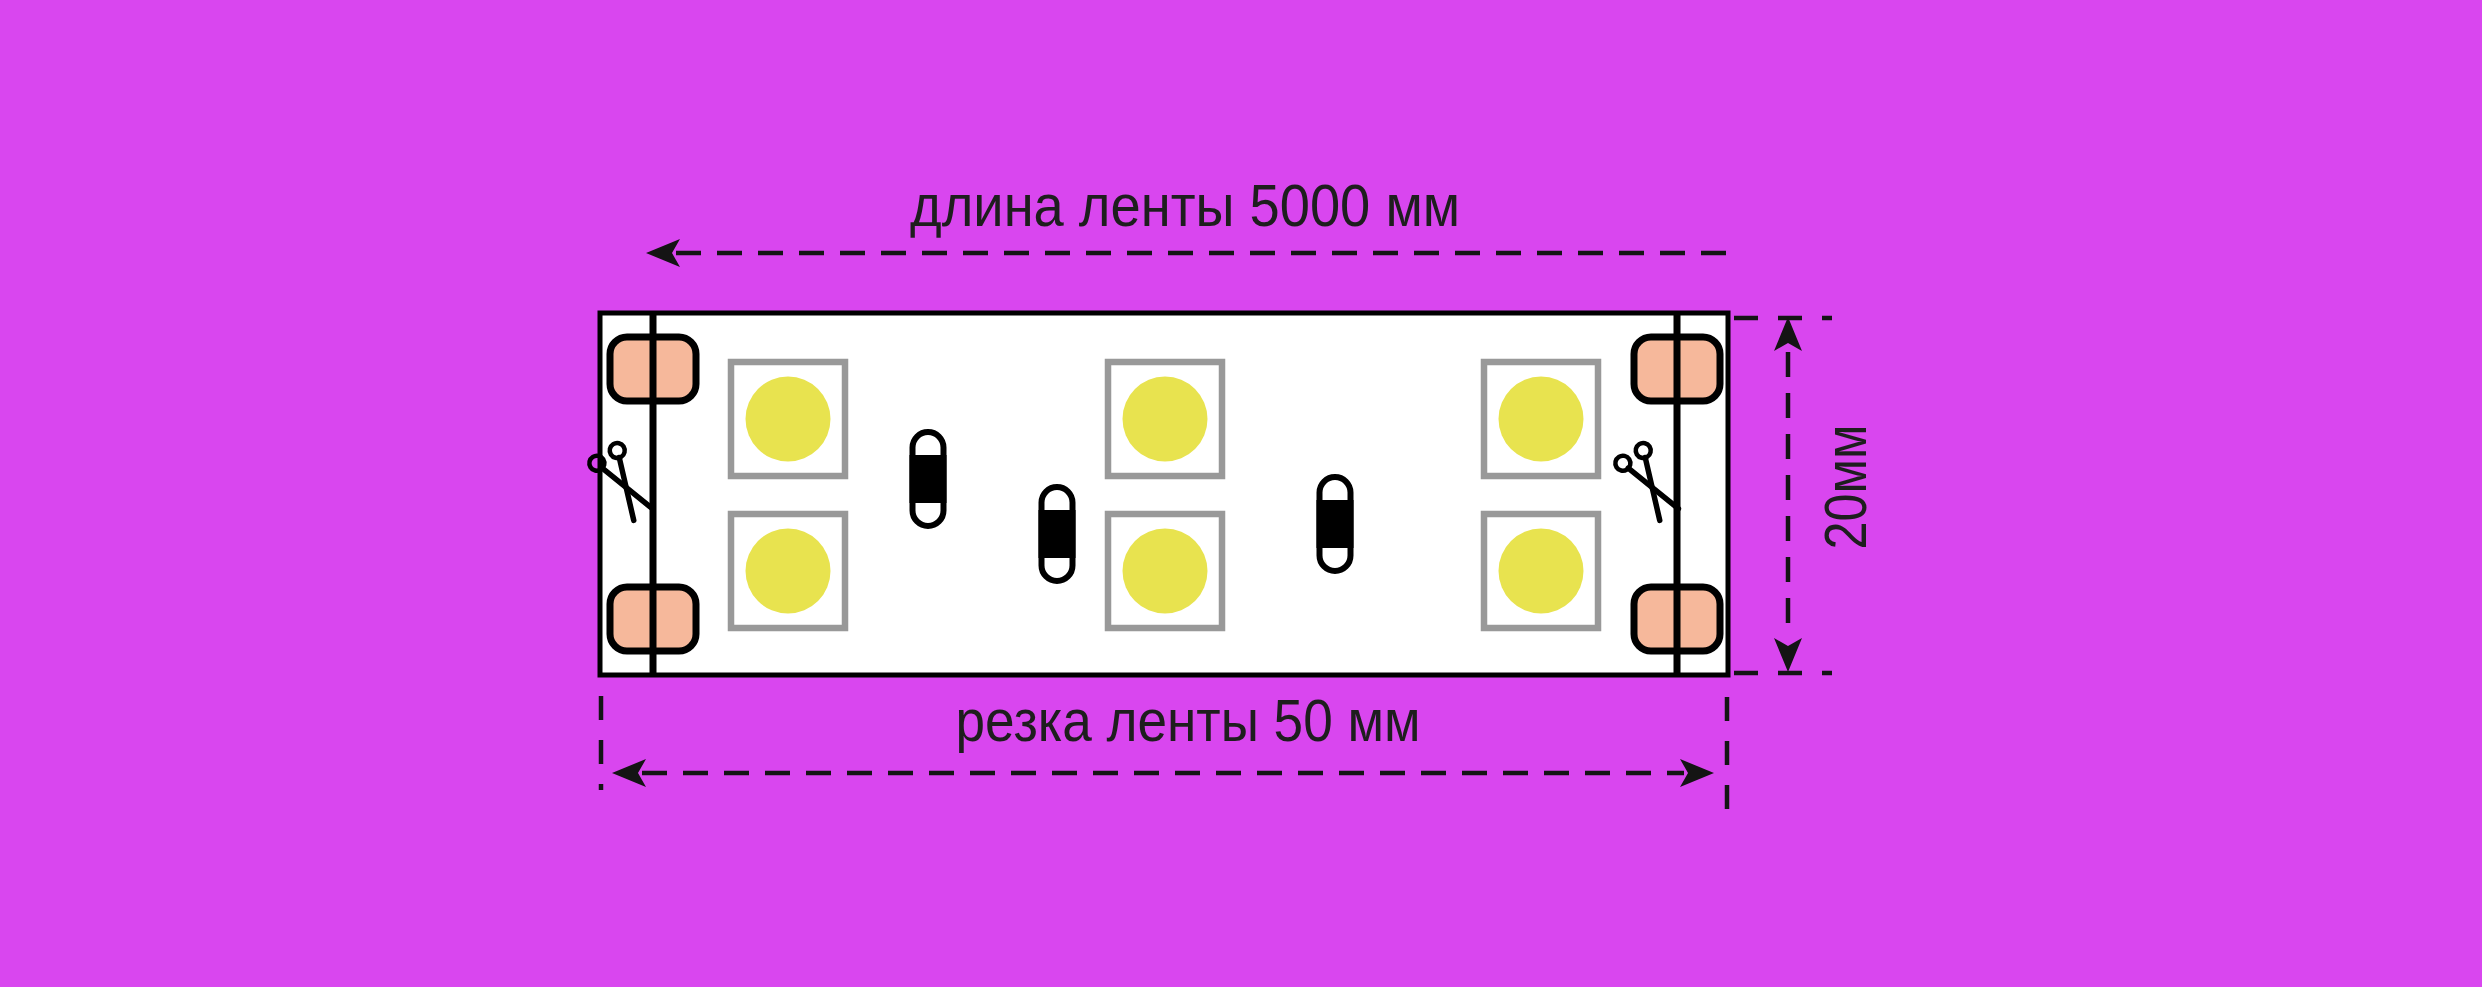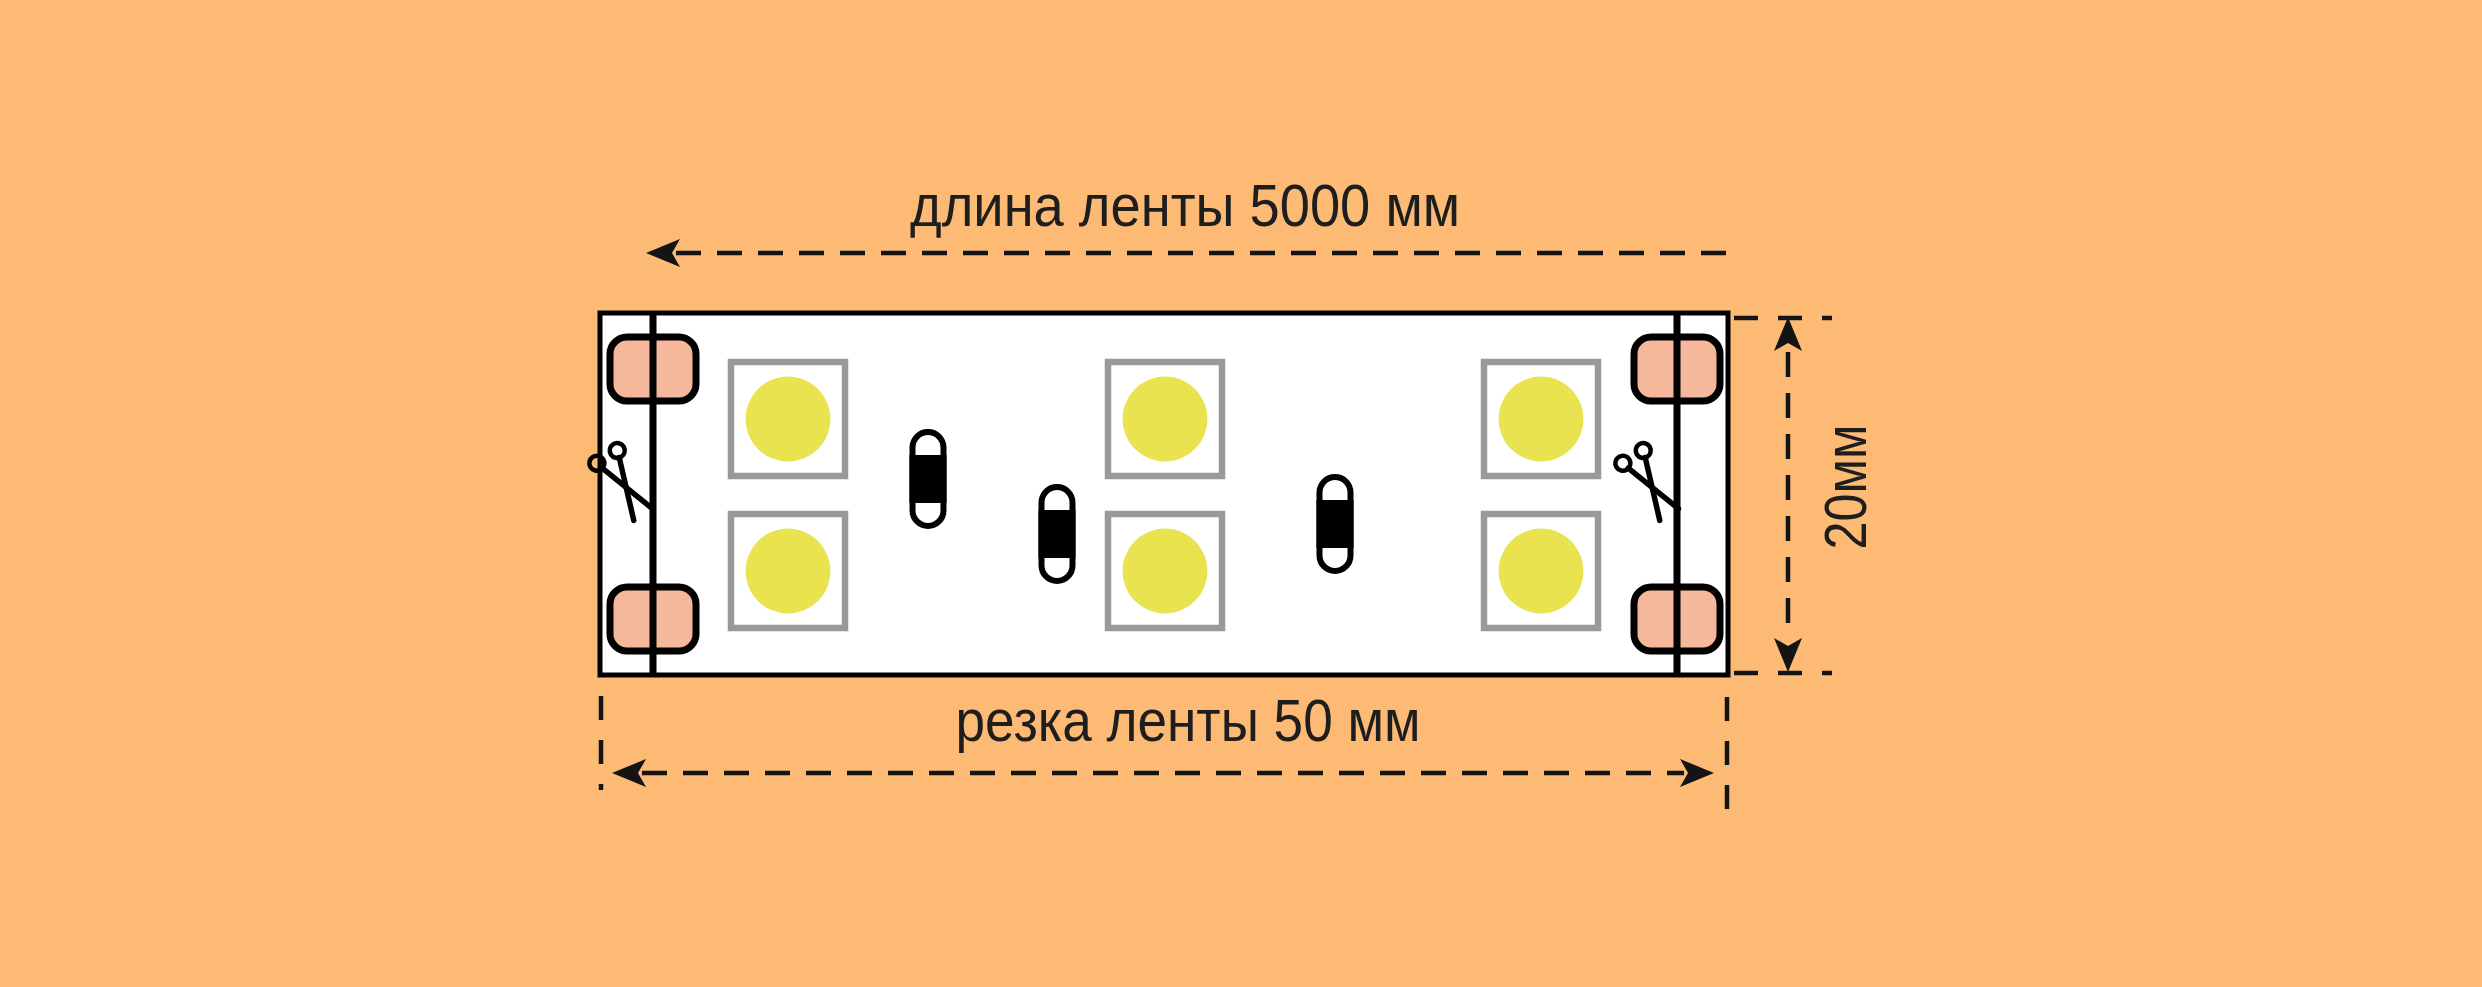--- a/index.html
+++ b/index.html
@@ -1,21 +1,21 @@
 <!DOCTYPE html>
 <html><head>
 <meta charset="utf-8">
 <title>Diagram</title>
 <style>
   html, body { margin: 0; padding: 0; background: #ffffff; }
   .canvas {
     position: relative;
     width: 2482px;
     height: 987px;
-    background: #fdba74;
+    background: #d946ef;
     overflow: hidden;
   }
   svg { display: block; width: 100%; height: 100%; }
   .dim-text {
     font-family: "Liberation Sans", sans-serif;
     font-weight: 300;
     font-size: 60px;
     fill: #1e1e1e;
     letter-spacing: 0px;
   }

